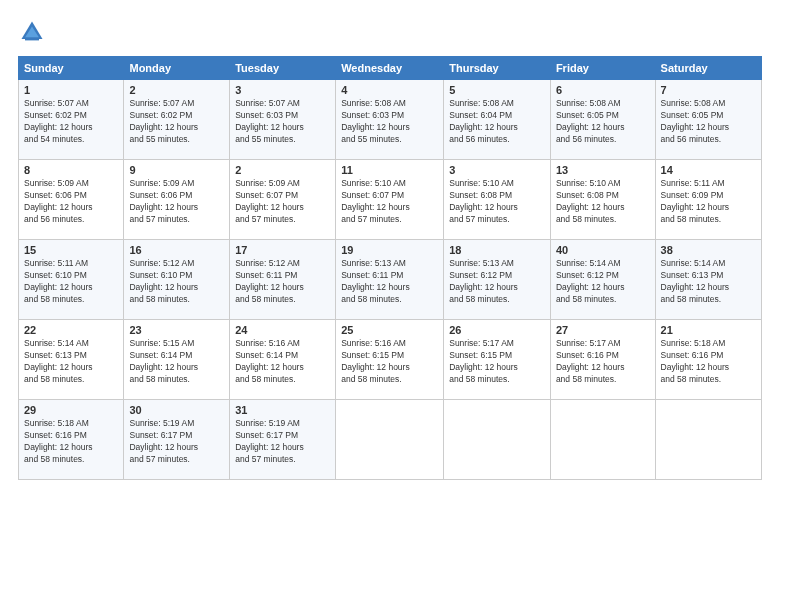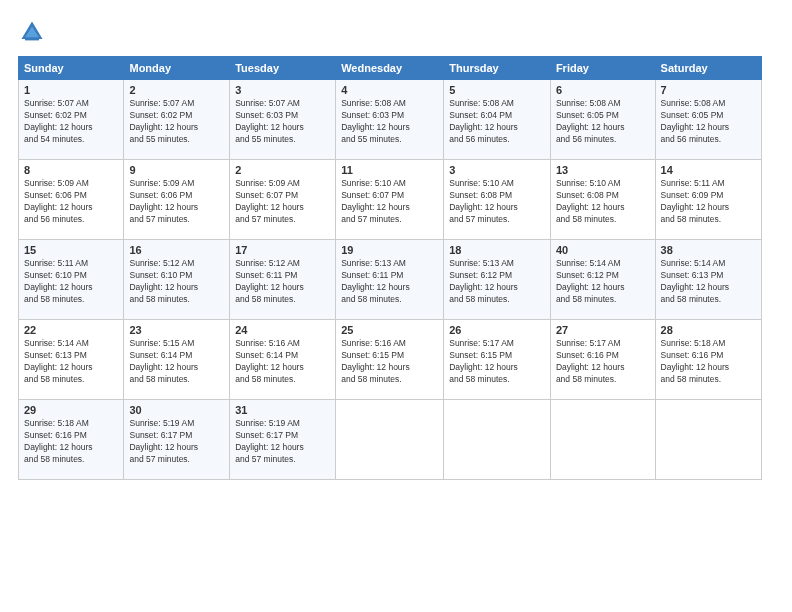--- a/index.html
+++ b/index.html
@@ -249,21 +249,21 @@
           </td>
           <td>
             <span class="day-num">26</span>
             <div class="day-detail">Sunrise: 5:17 AM<br>Sunset: 6:15 PM<br>Daylight: 12 hours<br>and 58 minutes.</div>
           </td>
           <td>
             <span class="day-num">27</span>
             <div class="day-detail">Sunrise: 5:17 AM<br>Sunset: 6:16 PM<br>Daylight: 12 hours<br>and 58 minutes.</div>
           </td>
           <td>
-            <span class="day-num">28</span>
+            <span class="day-num">21</span>
             <div class="day-detail">Sunrise: 5:18 AM<br>Sunset: 6:16 PM<br>Daylight: 12 hours<br>and 58 minutes.</div>
           </td>
         </tr>
         <tr class="last-row">
           <td>
             <span class="day-num">29</span>
             <div class="day-detail">Sunrise: 5:18 AM<br>Sunset: 6:16 PM<br>Daylight: 12 hours<br>and 58 minutes.</div>
           </td>
           <td>
             <span class="day-num">30</span>

